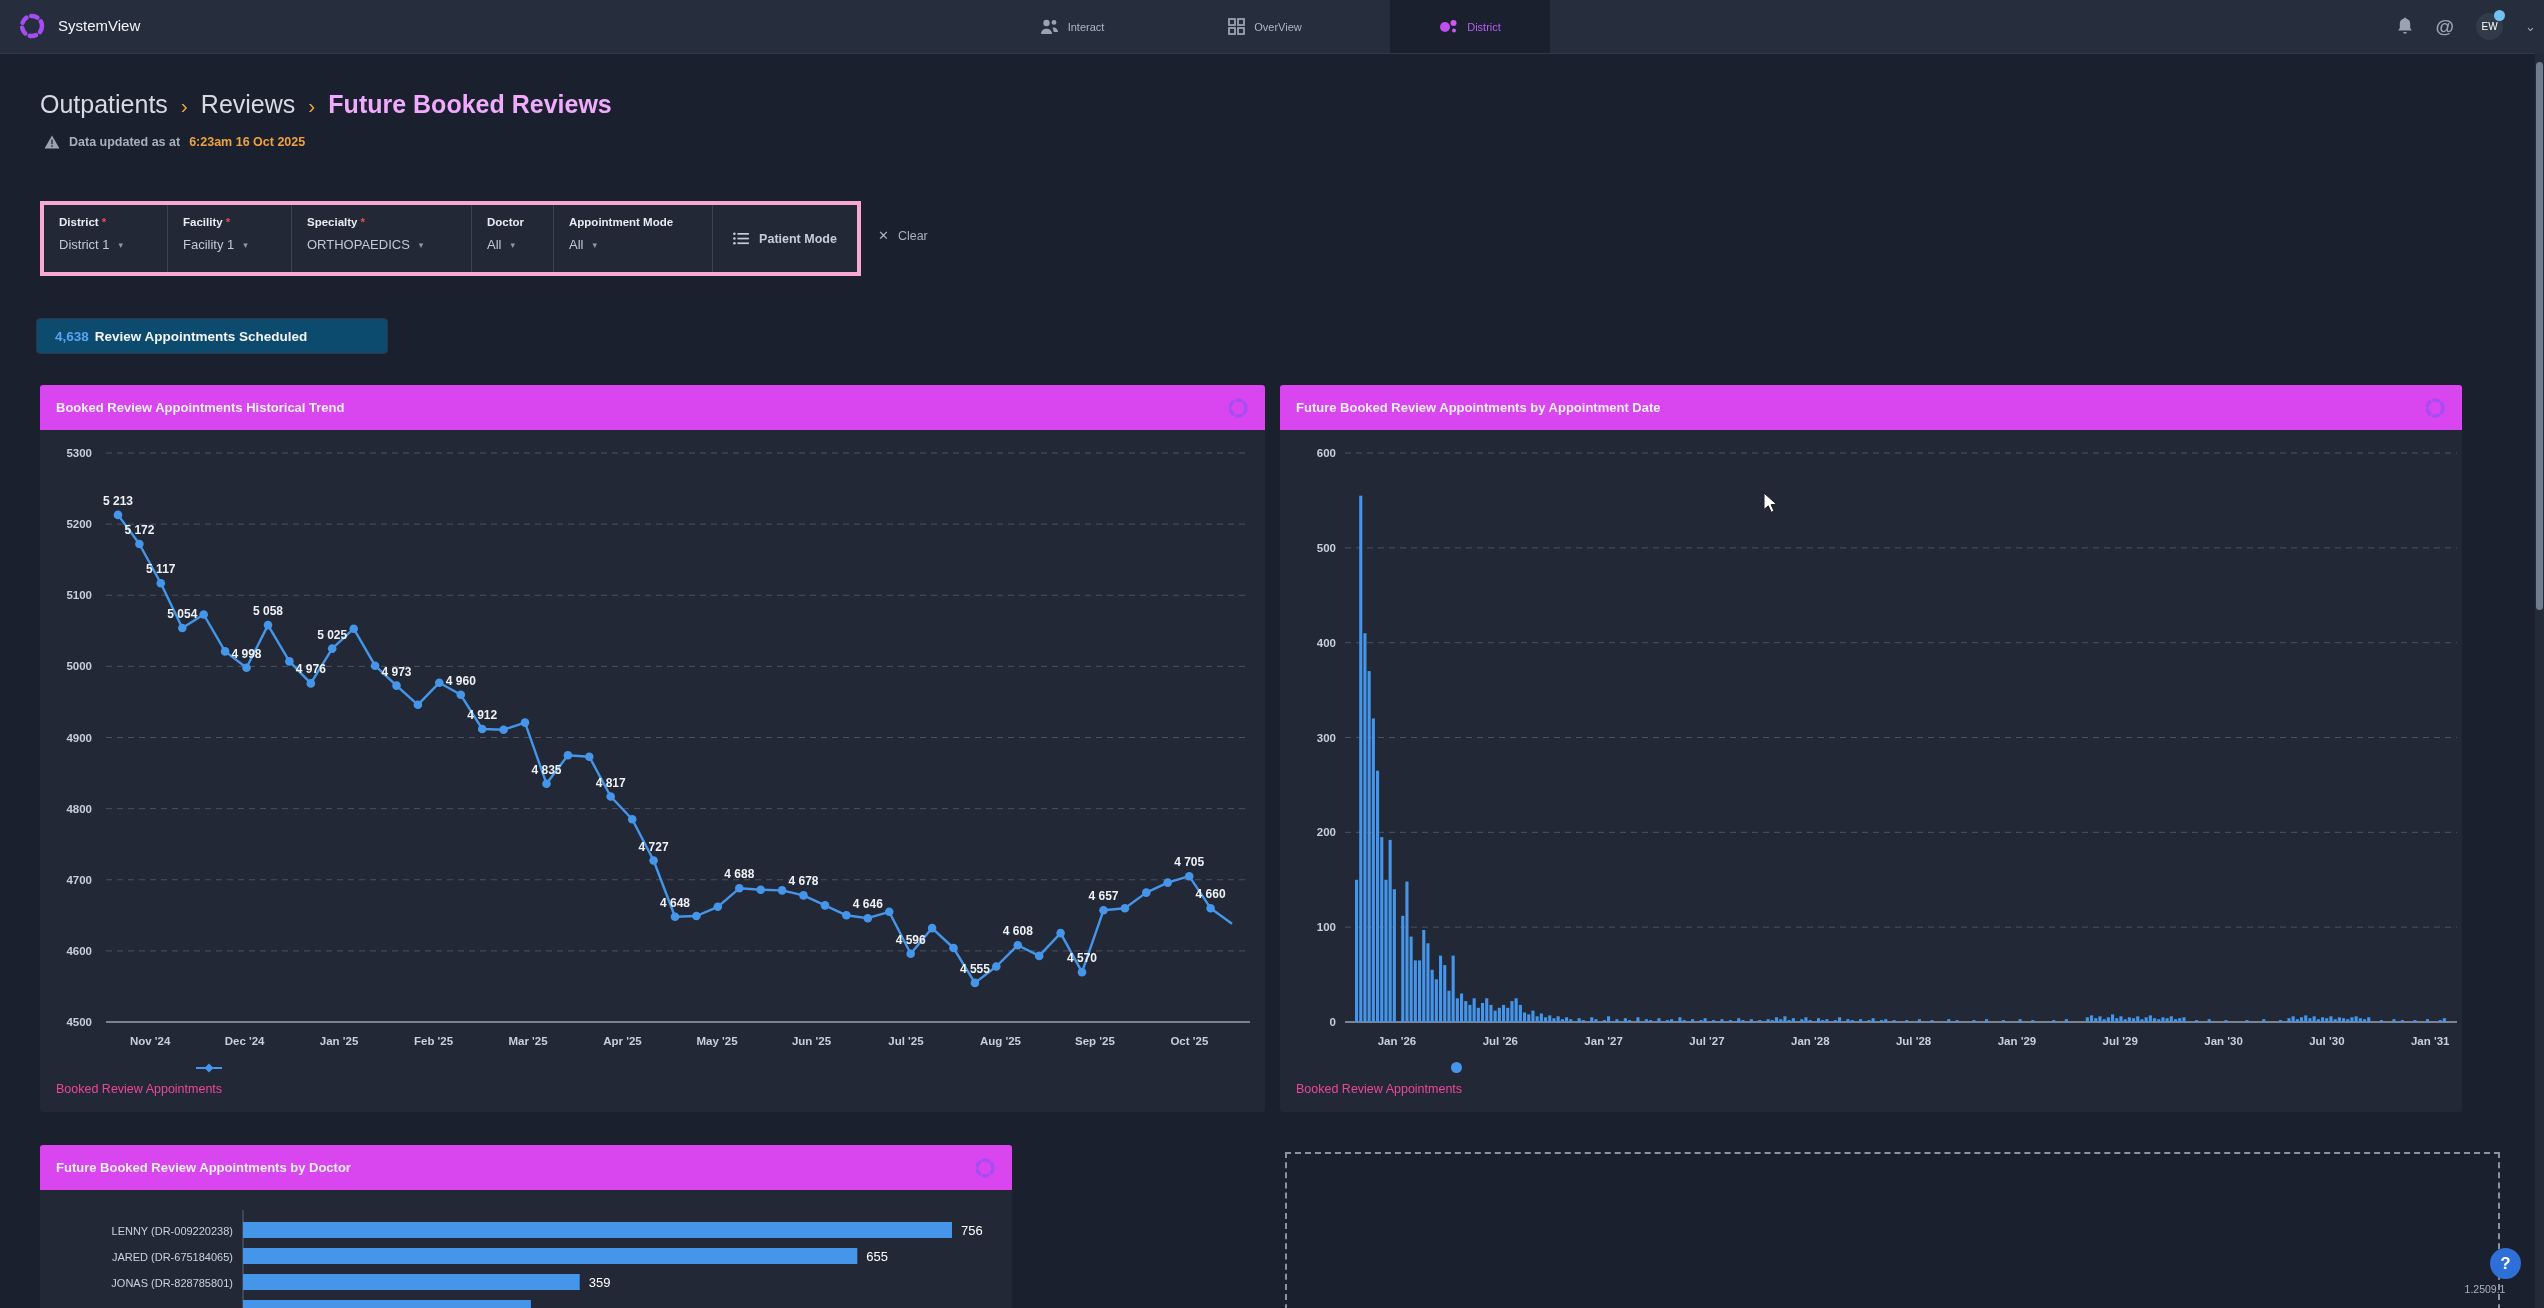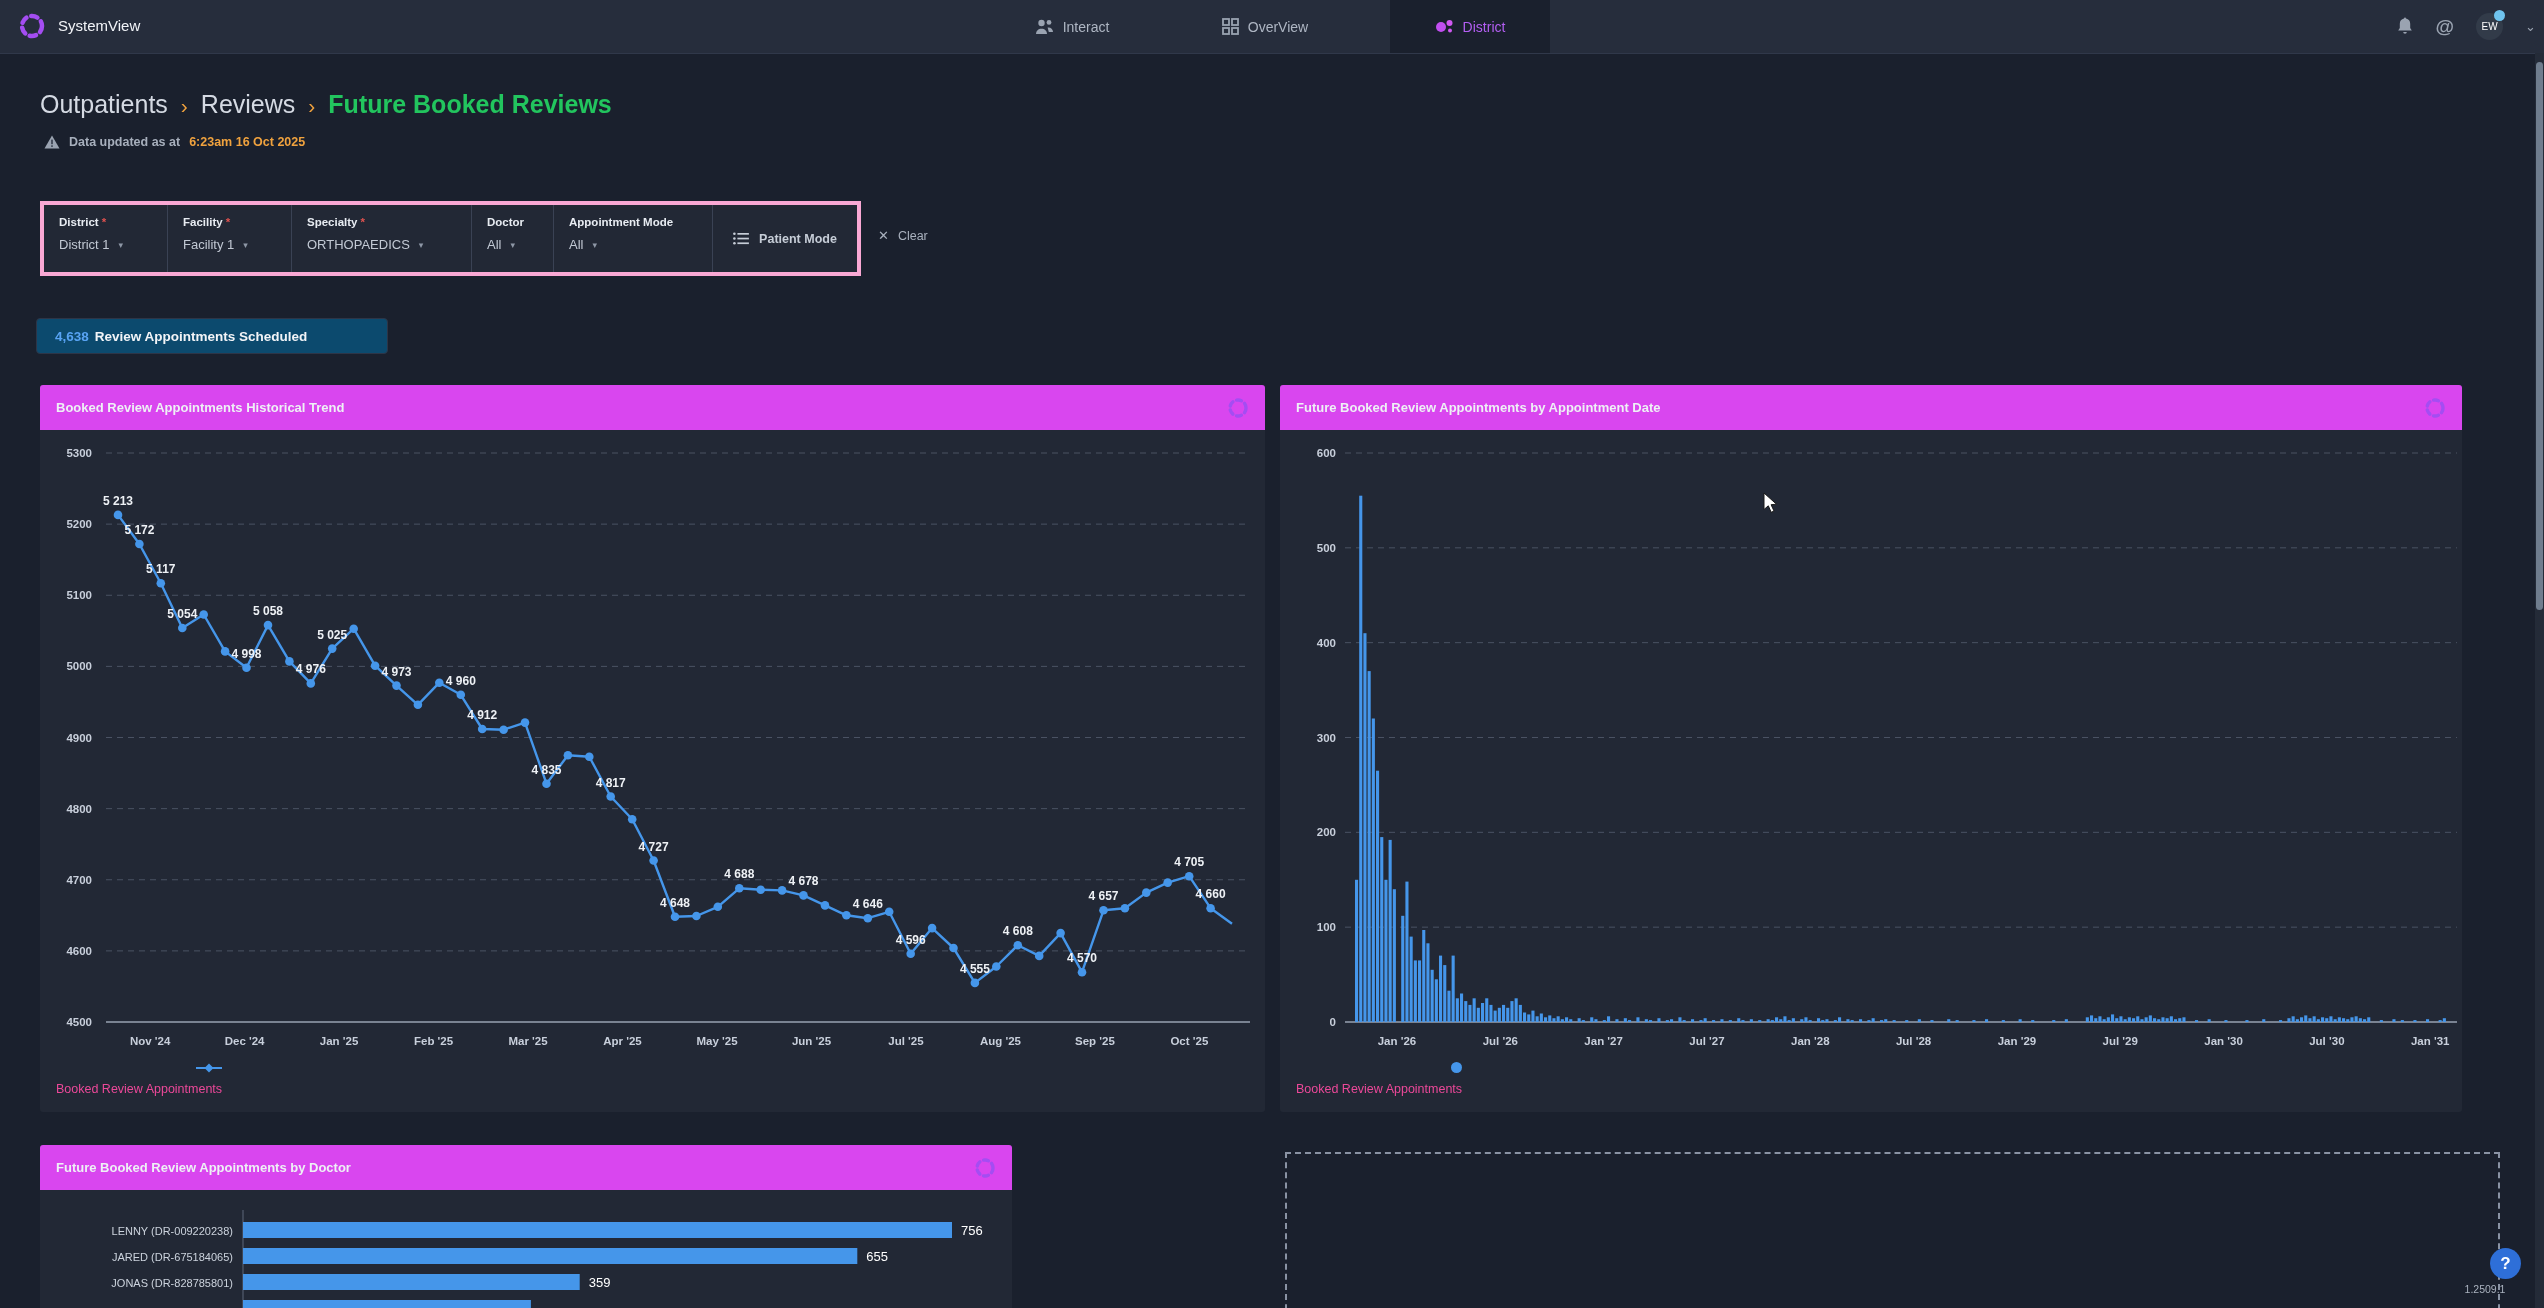--- a/index.html
+++ b/index.html
@@ -5,33 +5,33 @@
   html,body{margin:0;padding:0;background:#10141d;}
   #app{position:relative;width:2544px;height:1308px;background:#1a202d;overflow:hidden;
        font-family:"Liberation Sans",sans-serif;color:#e7ebf1;}
 
   
   .topnav{position:absolute;left:0;top:0;width:2544px;height:53px;background:#262d3c;
           border-bottom:1px solid #30384a;}
   .logo{position:absolute;left:18px;top:12px;width:28px;height:28px;}
   .app-title{position:absolute;left:58px;top:17px;font-size:15px;font-weight:500;color:#f2f4f8;}
   .tab{position:absolute;top:0;height:53px;display:flex;align-items:center;justify-content:center;
-       gap:9px;color:#aeb6c3;font-size:14px;cursor:pointer;}
+       gap:9px;color:#aeb6c3;font-size:11px;cursor:pointer;}
   .tab.active{background:#1a202d;color:#b35ef2;}
   .nav-right{position:absolute;right:8px;top:0;height:53px;display:flex;align-items:center;gap:22px;}
   .at-glyph{font-size:19px;font-weight:700;color:#9aa3b1;}
   .avatar{position:relative;width:27px;height:27px;border-radius:50%;background:#323b49;
           display:flex;align-items:center;justify-content:center;font-size:10px;font-weight:400;color:#fff;}
   .avatar .dot{position:absolute;right:-2px;top:-3px;width:11px;height:11px;border-radius:50%;background:#6fc3ee;}
   .chev{color:#9aa3b1;font-size:13px;}
 
   
   .breadcrumb{position:absolute;left:40px;top:90px;font-size:25px;color:#d5dae3;display:flex;gap:13px;align-items:baseline;}
   .breadcrumb .sep{color:#f0a23e;font-size:21px;}
-  .breadcrumb .current{color:#22c55e;font-weight:700;}
+  .breadcrumb .current{color:#f0abfc;font-weight:700;}
   .updated{position:absolute;left:44px;top:135px;display:flex;align-items:center;gap:9px;
            font-size:12.5px;font-weight:700;color:#a7afbc;}
   .updated .ts{color:#f0a23e;}
 
   
   .filterbar{position:absolute;left:40px;top:201px;height:75px;display:flex;background:#222835;
              border:4px solid #f9a8d4;box-sizing:border-box;}
   .fcell{border-right:1px solid #3a4254;box-sizing:border-box;padding:11px 0 0 15px;}
   .fcell:last-child{border-right:none;}
   .flabel{font-size:11.5px;font-weight:700;color:#e8ecf2;}

